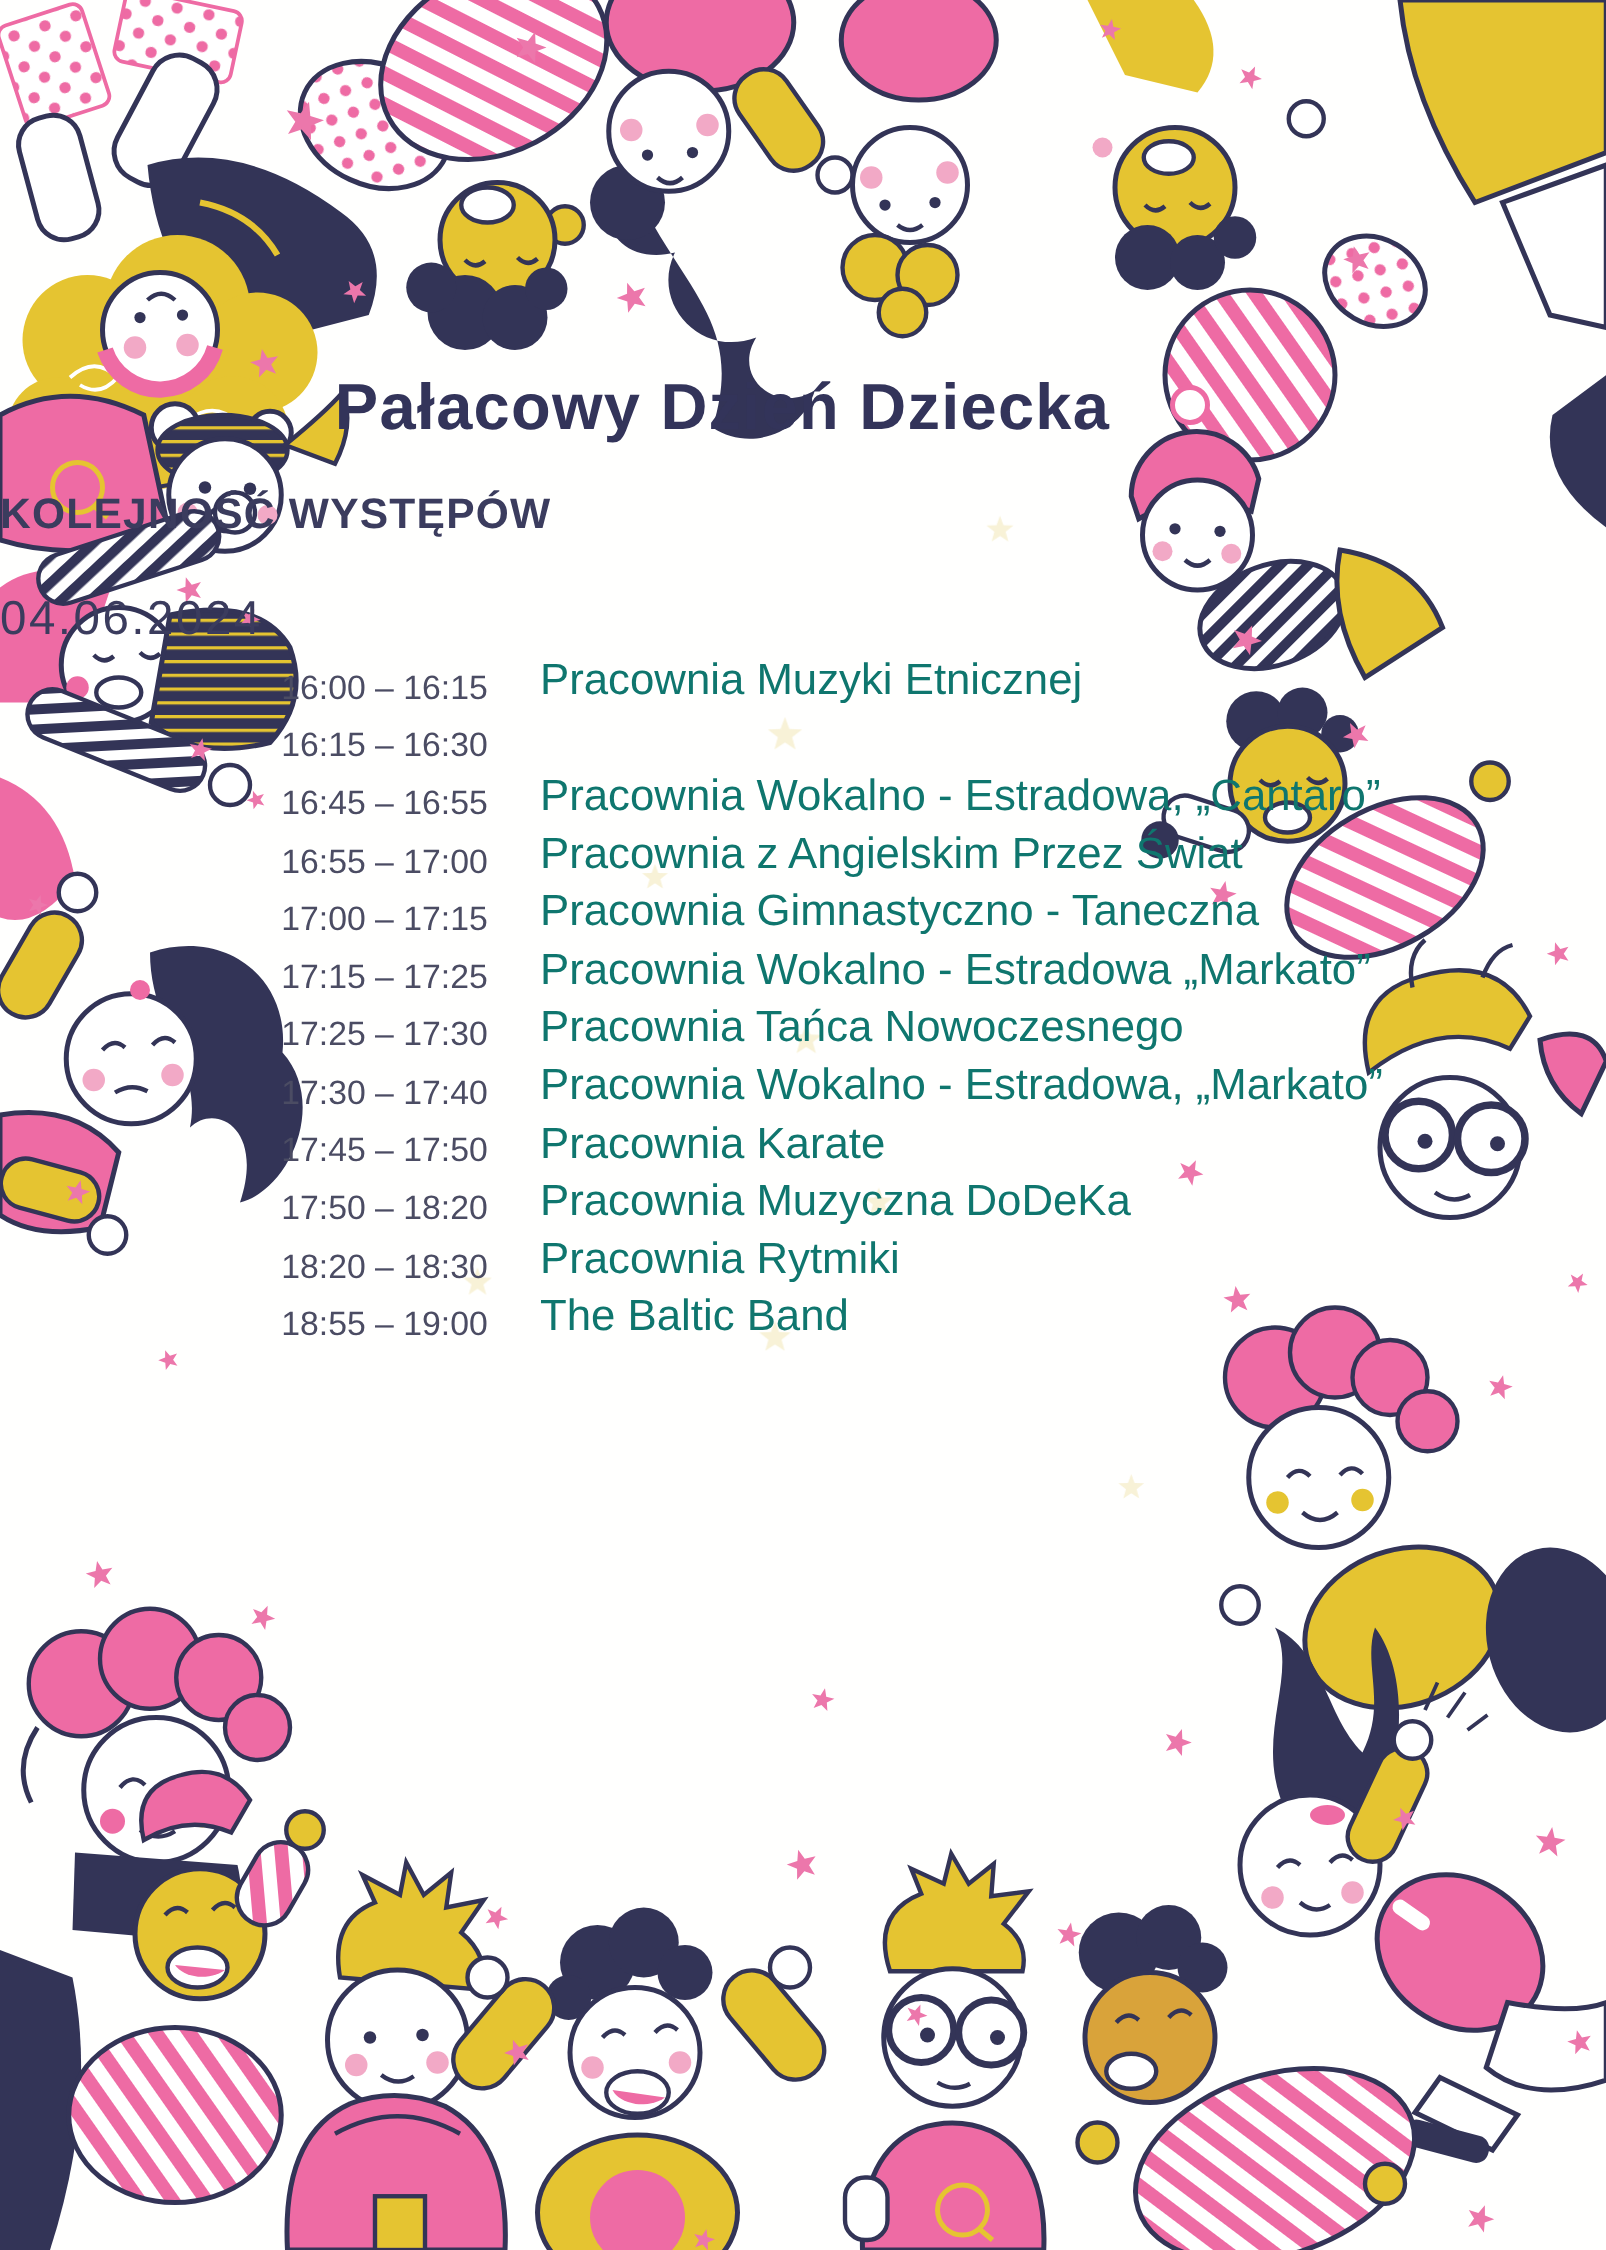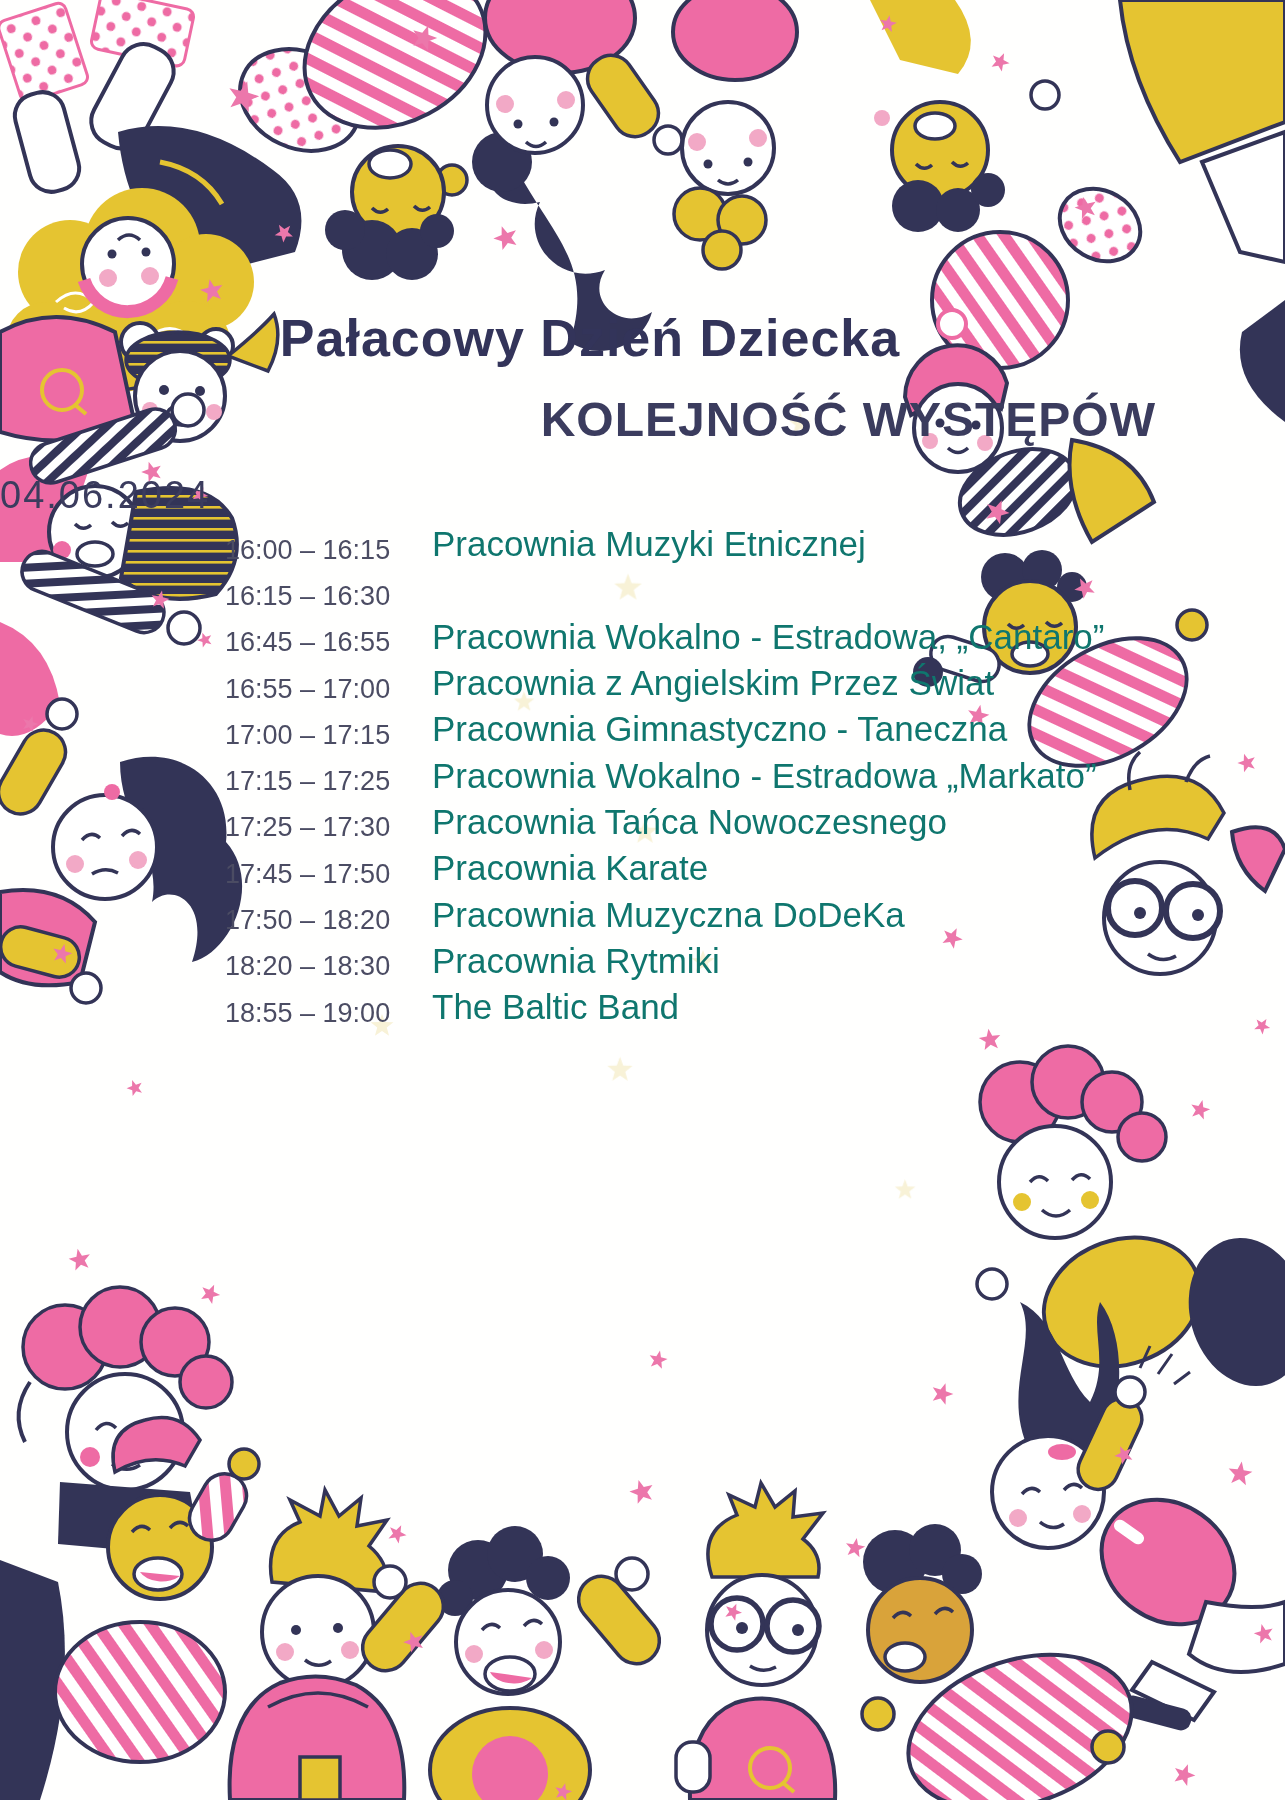--- a/index.html
+++ b/index.html
@@ -1,24 +1,24 @@
 <!DOCTYPE html>
 <html><head>
 <meta charset="utf-8">
 <title>Pałacowy Dzień Dziecka</title>
 <style>
   html,body{margin:0;padding:0;background:#ffffff;}
   body{width:1285px;height:1800px;overflow:hidden;font-family:"Liberation Sans",sans-serif;}
   .poster{position:relative;width:1285px;height:1800px;background:#fffffe;}
   .border-art{position:absolute;left:0;top:0;width:1285px;height:1800px;}
   .content{position:absolute;left:0;top:0;width:1285px;height:1800px;}
-  .poster-title{position:absolute;top:296px;left:0;width:1156px;margin:12px;text-align:center;
+  .poster-title{position:absolute;top:296px;left:0;width:1156px;margin:0;text-align:center;
     font-size:52px;font-weight:800;letter-spacing:1px;color:#33345a;}
-  .poster-heading{position:absolute;top:392px;left:0;width:1156px;margin:0;text-align:right;
-    font-size:48px;font-weight:800;letter-spacing:1px;color:#3b3c5e;}
+  .poster-heading{position:absolute;top:392px;left:0;width:1156px;margin:0;text-align:left;
+    font-size:34px;font-weight:800;letter-spacing:1px;color:#3b3c5e;}
   .poster-date{position:absolute;top:438px;left:0;width:1156px;text-align:left;
     font-size:38px;font-weight:300;letter-spacing:2px;color:#3b3c5e;margin-top:36px;}
   .schedule{position:absolute;left:225px;top:521px;width:780px;}
   .schedule-row{display:flex;align-items:center;height:46.3px;}
   .schedule-time{width:207px;flex:0 0 207px;font-size:27px;color:#4b4c63;margin-top:12px;}
   .schedule-performance{font-size:35px;color:#0f766e;white-space:nowrap;}
 </style>
 </head>
 <body>
 
@@ -436,20 +436,24 @@
     <div class="schedule-row">
       <span class="schedule-time">17:15 – 17:25</span>
       <span class="schedule-performance">Pracownia Wokalno - Estradowa „Markato”</span>
     </div>
 
     <div class="schedule-row">
       <span class="schedule-time">17:25 – 17:30</span>
       <span class="schedule-performance">Pracownia Tańca Nowoczesnego</span>
     </div>
 
+    <div class="schedule-row">
+      <span class="schedule-time">17:30 – 17:40</span>
+      <span class="schedule-performance">Pracownia Wokalno - Estradowa, „Markato”</span>
+    </div>
 
     <div class="schedule-row">
       <span class="schedule-time">17:45 – 17:50</span>
       <span class="schedule-performance">Pracownia Karate</span>
     </div>
 
     <div class="schedule-row">
       <span class="schedule-time">17:50 – 18:20</span>
       <span class="schedule-performance">Pracownia Muzyczna DoDeKa</span>
     </div>

